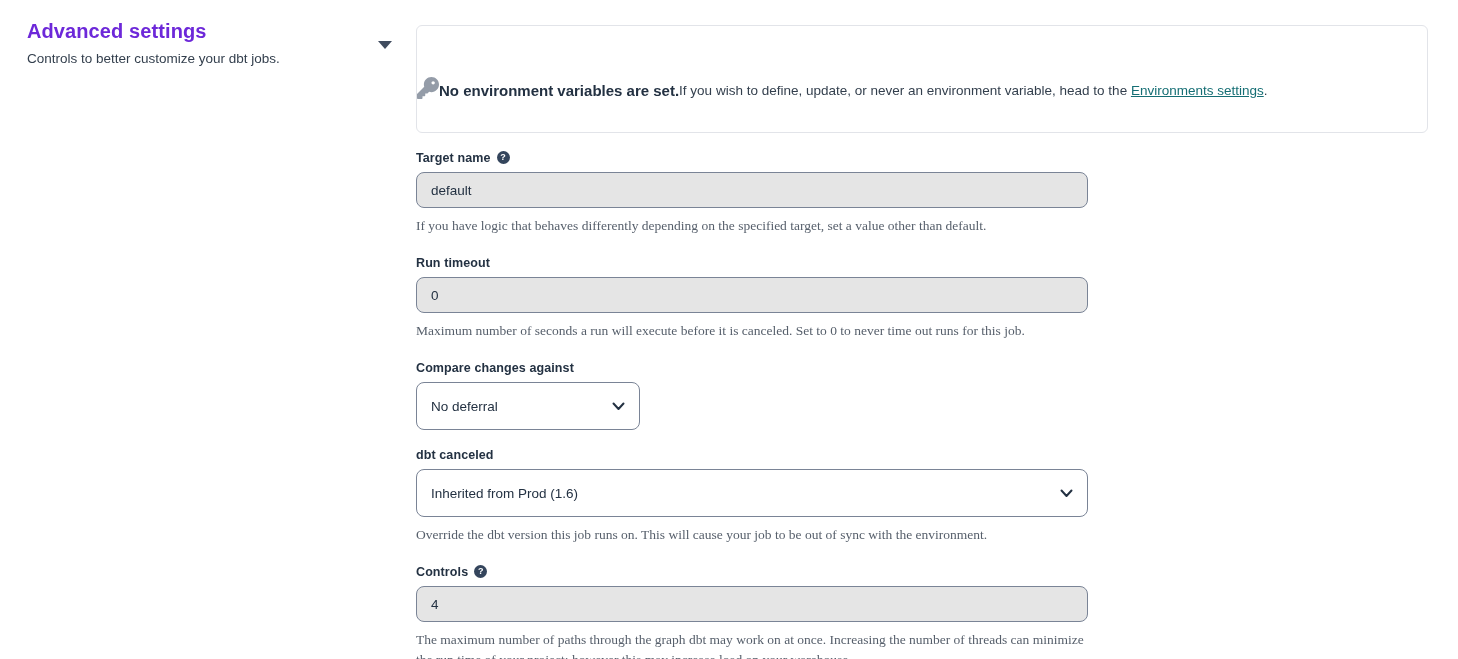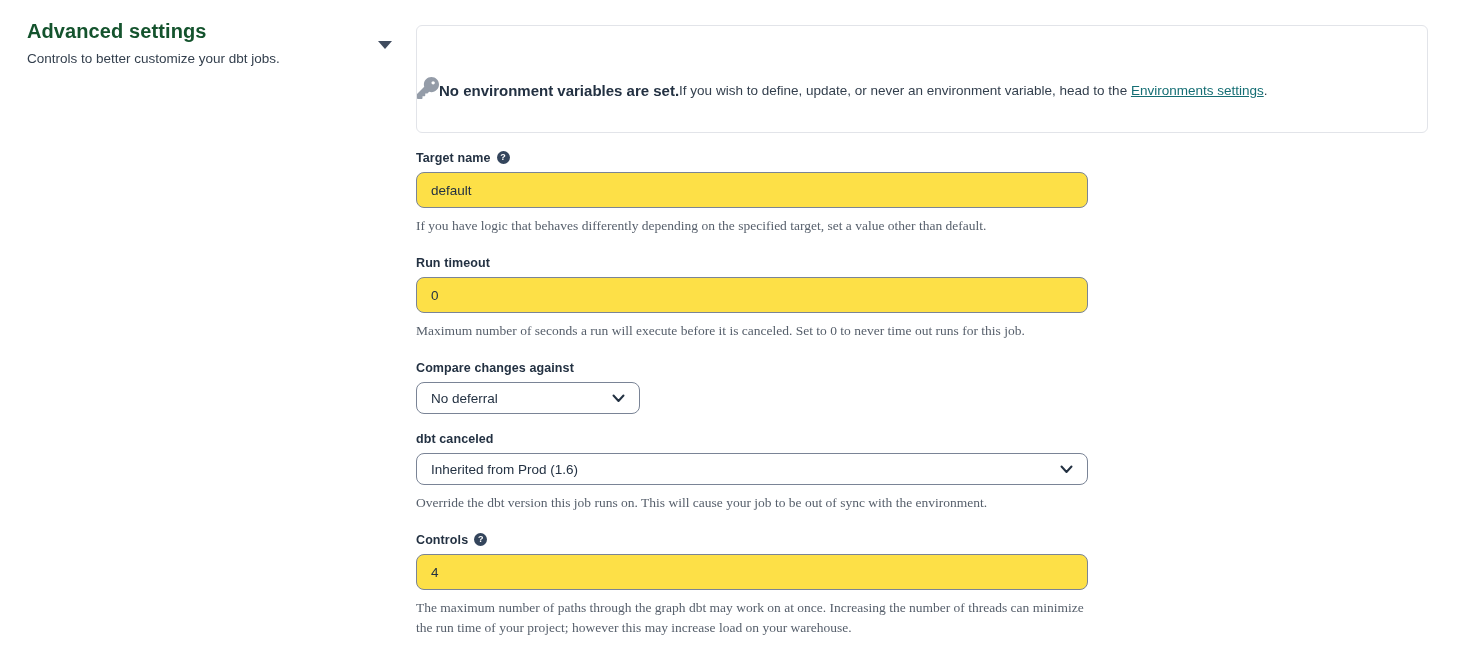--- a/index.html
+++ b/index.html
@@ -7,21 +7,21 @@
     width: 1458px; height: 659px;
     background: #ffffff;
     font-family: "Liberation Sans", sans-serif;
     overflow: hidden;
     color: #233142;
   }
   .page { position: relative; width: 1458px; height: 659px; }
 
   
   .left-head { position: absolute; left: 27px; top: 20px; width: 340px; }
-  .page-title { font-size: 20px; font-weight: 700; color: #14532d; letter-spacing: 0.1px; }
+  .page-title { font-size: 20px; font-weight: 700; color: #6d28d9; letter-spacing: 0.1px; }
   .page-subtitle { margin-top: 8px; font-size: 13.5px; color: #333f4d; }
 
   .collapse-toggle {
     position: absolute; left: 377px; top: 41px;
     width: 16px; height: 12px; cursor: pointer;
     display: flex; align-items: flex-start; justify-content: center;
   }
   .collapse-toggle .tri {
     width: 0; height: 0;
     border-left: 7px solid transparent;
@@ -51,26 +51,26 @@
   .field-label { font-size: 12.5px; font-weight: 700; color: #233142; letter-spacing: 0.1px; }
   .help-dot {
     width: 13px; height: 13px; border-radius: 50%;
     background: #34455c; color: #ffffff;
     font-size: 9px; font-weight: 700; line-height: 13px; text-align: center;
     cursor: pointer; user-select: none;
   }
   .text-input {
     width: 672px; height: 36px;
     border: 1px solid #7a8496; border-radius: 8px;
-    background: #fde047; color: #233142;
+    background: #e5e5e5; color: #233142;
     font-family: "Liberation Sans", sans-serif;
     font-size: 13.5px; padding: 0 14px; outline: none;
   }
   .select-box {
-    height: 32px;
+    height: 48px;
     border: 1px solid #7a8496; border-radius: 8px;
     background: #ffffff; color: #233142;
     font-size: 13.5px;
     display: flex; align-items: center; justify-content: space-between;
     padding: 0 14px; cursor: pointer;
   }
   .select-box.narrow { width: 224px; }
   .select-box.wide { width: 672px; }
   .chev { display: flex; align-items: center; }
   .helper { margin-top: 8px; font-size: 13.5px; color: #565f6b; line-height: 20px; font-family: Liberation Serif, serif; }

